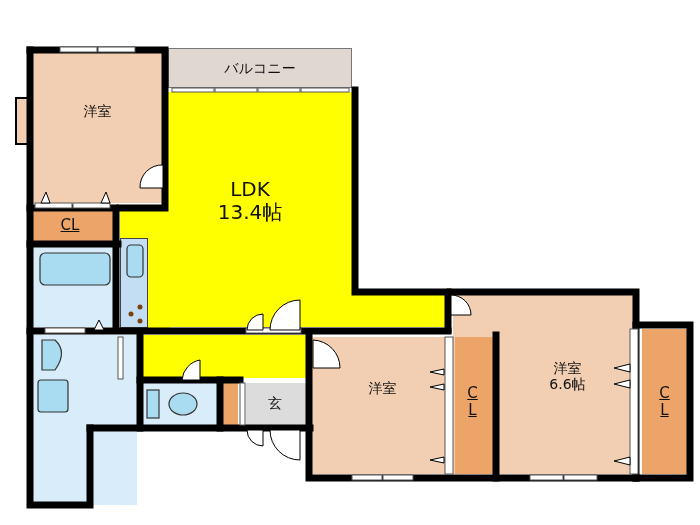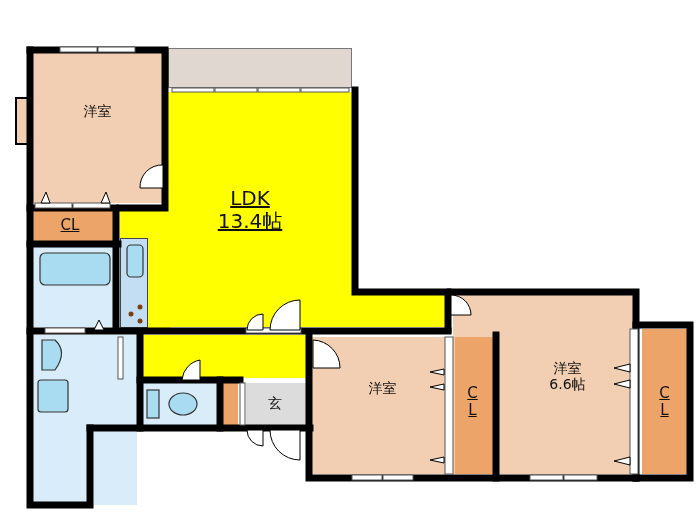--- a/index.html
+++ b/index.html
@@ -120,21 +120,24 @@
       <circle cx="140" cy="321" r="2.5"></circle>
     </g>
   </svg>
 
   <div class="label" style="left:55px;top:103px;width:85px;">
     <span>洋室</span>
   </div>
   <div class="label cl-label" style="left:40px;top:217px;width:60px;">
     <span>CL</span>
   </div>
-  <div class="label" style="left:200px;top:187px;width:100px;font-size:20px;text-decoration:underline;">
+  <div class="label" style="left:190px;top:60px;width:140px;font-size:14px;">
+    <span>バルコニー</span>
+  </div>
+  <div class="label" style="left:200px;top:178px;width:100px;font-size:20px;">
     <span>LDK</span>
     <span>13.4帖</span>
   </div>
   <div class="label" style="left:260px;top:395px;width:30px;font-size:14px;">
     <span>玄</span>
   </div>
   <div class="label" style="left:340px;top:380px;width:85px;">
     <span>洋室</span>
   </div>
   <div class="label cl-label" style="left:460px;top:385px;width:25px;">

